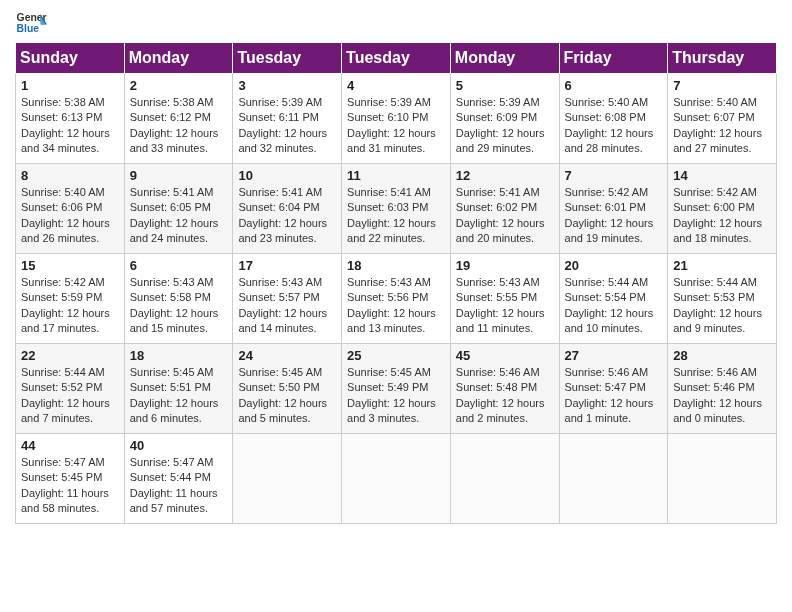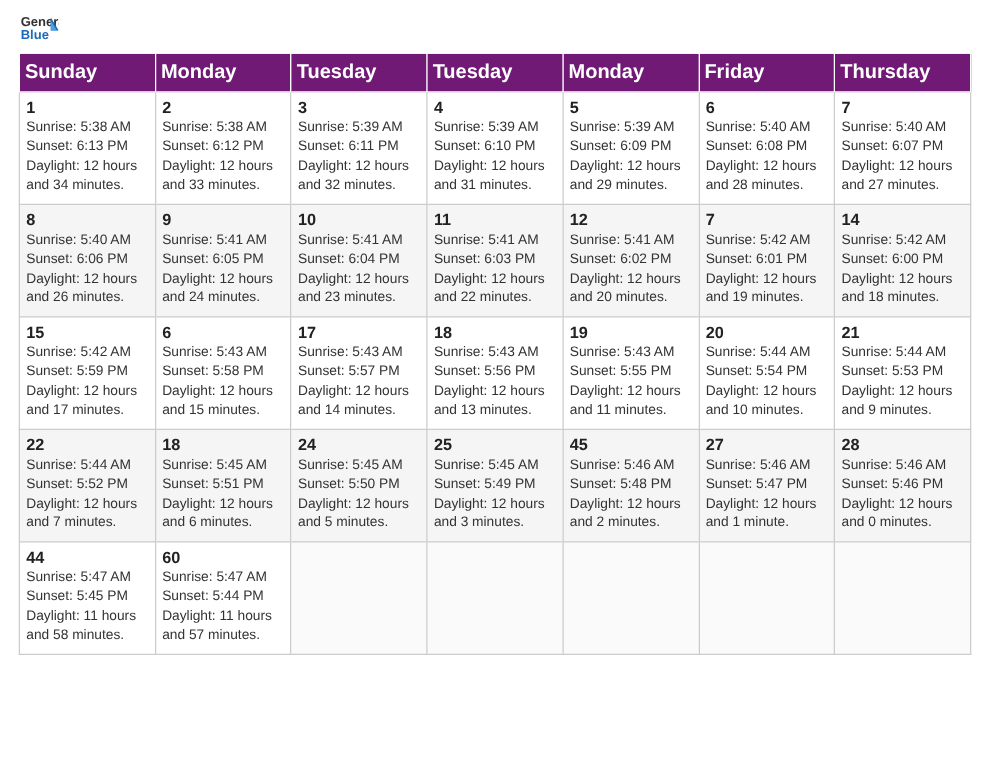--- a/index.html
+++ b/index.html
@@ -345,21 +345,21 @@
       <tr>
         <td>
           <span class="day-number">44</span>
           <div class="day-info">
             Sunrise: 5:47 AM<br>
             Sunset: 5:45 PM<br>
             Daylight: 11 hours and 58 minutes.
           </div>
         </td>
         <td>
-          <span class="day-number">60</span>
+          <span class="day-number">40</span>
           <div class="day-info">
             Sunrise: 5:47 AM<br>
             Sunset: 5:44 PM<br>
             Daylight: 11 hours and 57 minutes.
           </div>
         </td>
         <td class="empty-cell"></td>
         <td class="empty-cell"></td>
         <td class="empty-cell"></td>
         <td class="empty-cell"></td>

